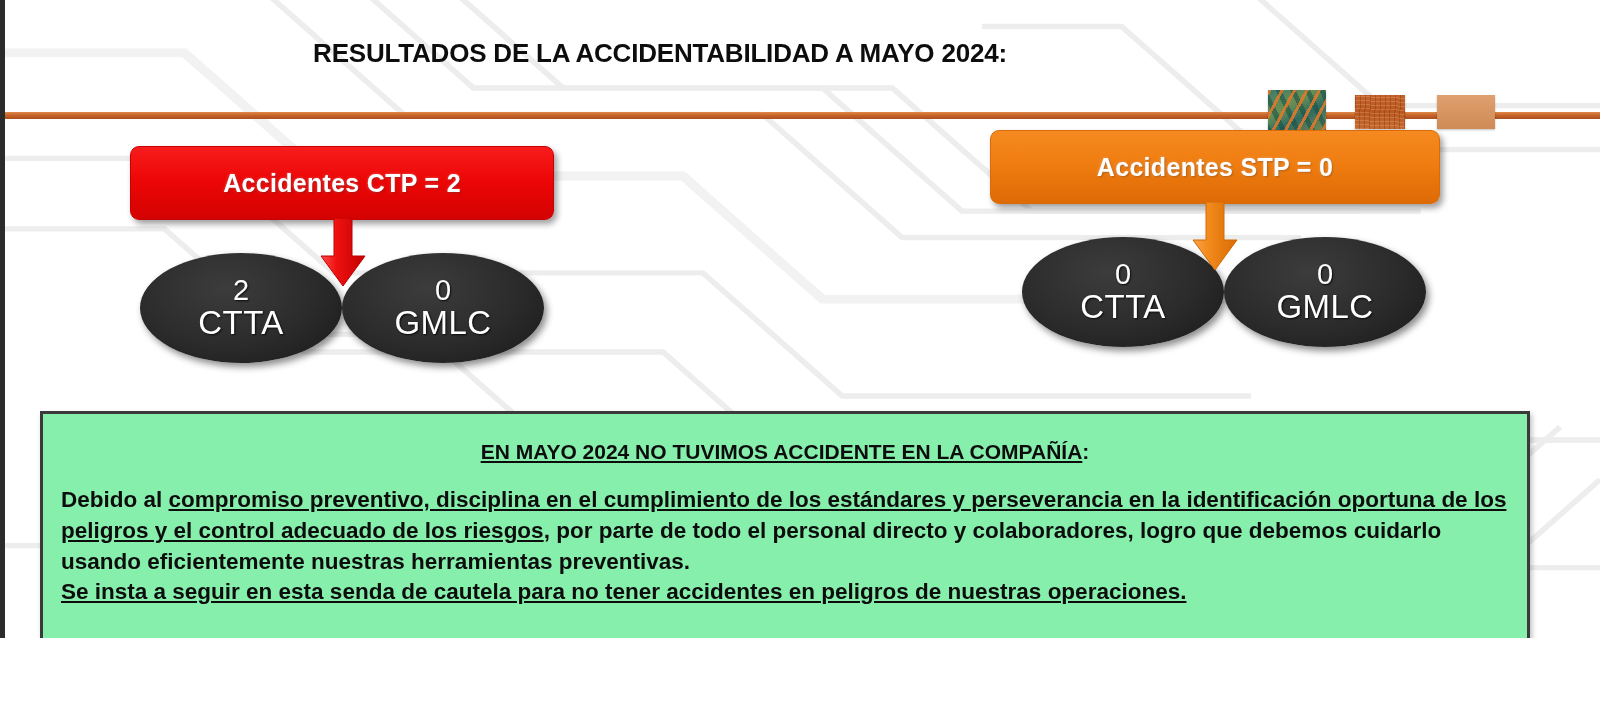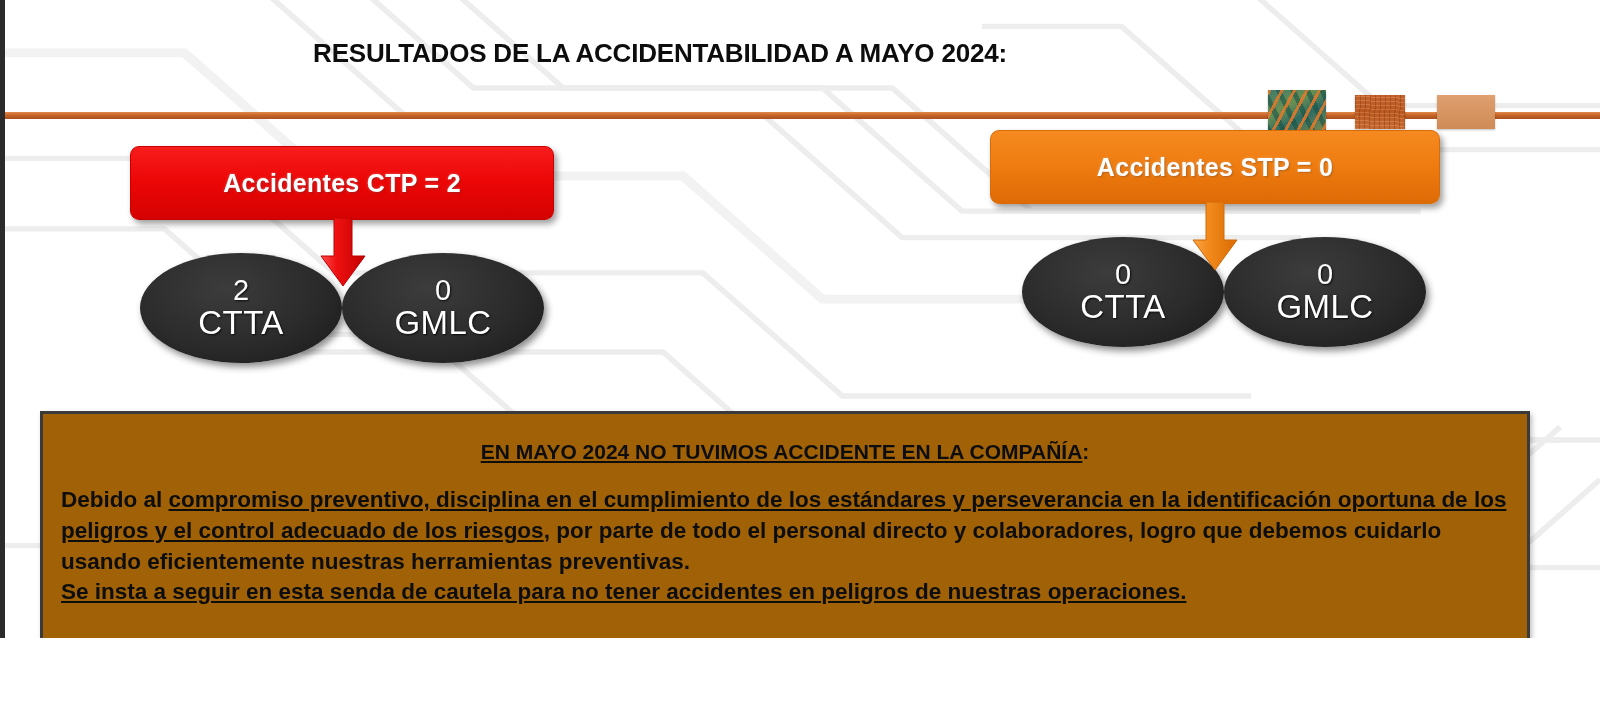--- a/index.html
+++ b/index.html
@@ -176,21 +176,21 @@
 
   
   .message-box {
     position: absolute;
     left: 35px;
     top: 411px;
     width: 1490px;
     height: 287px;
     box-sizing: border-box;
     border: 3px solid #3a3a3a;
-    background: #a16207;
+    background: #86efac;
     z-index: 6;
     box-shadow: 2px 3px 5px rgba(0,0,0,0.25);
     padding: 18px 10px 0 10px;
   }
   .message-heading {
     text-align: center;
     font-size: 21px;
     font-weight: bold;
     color: #0d0d0d;
     margin-top: 8px;

